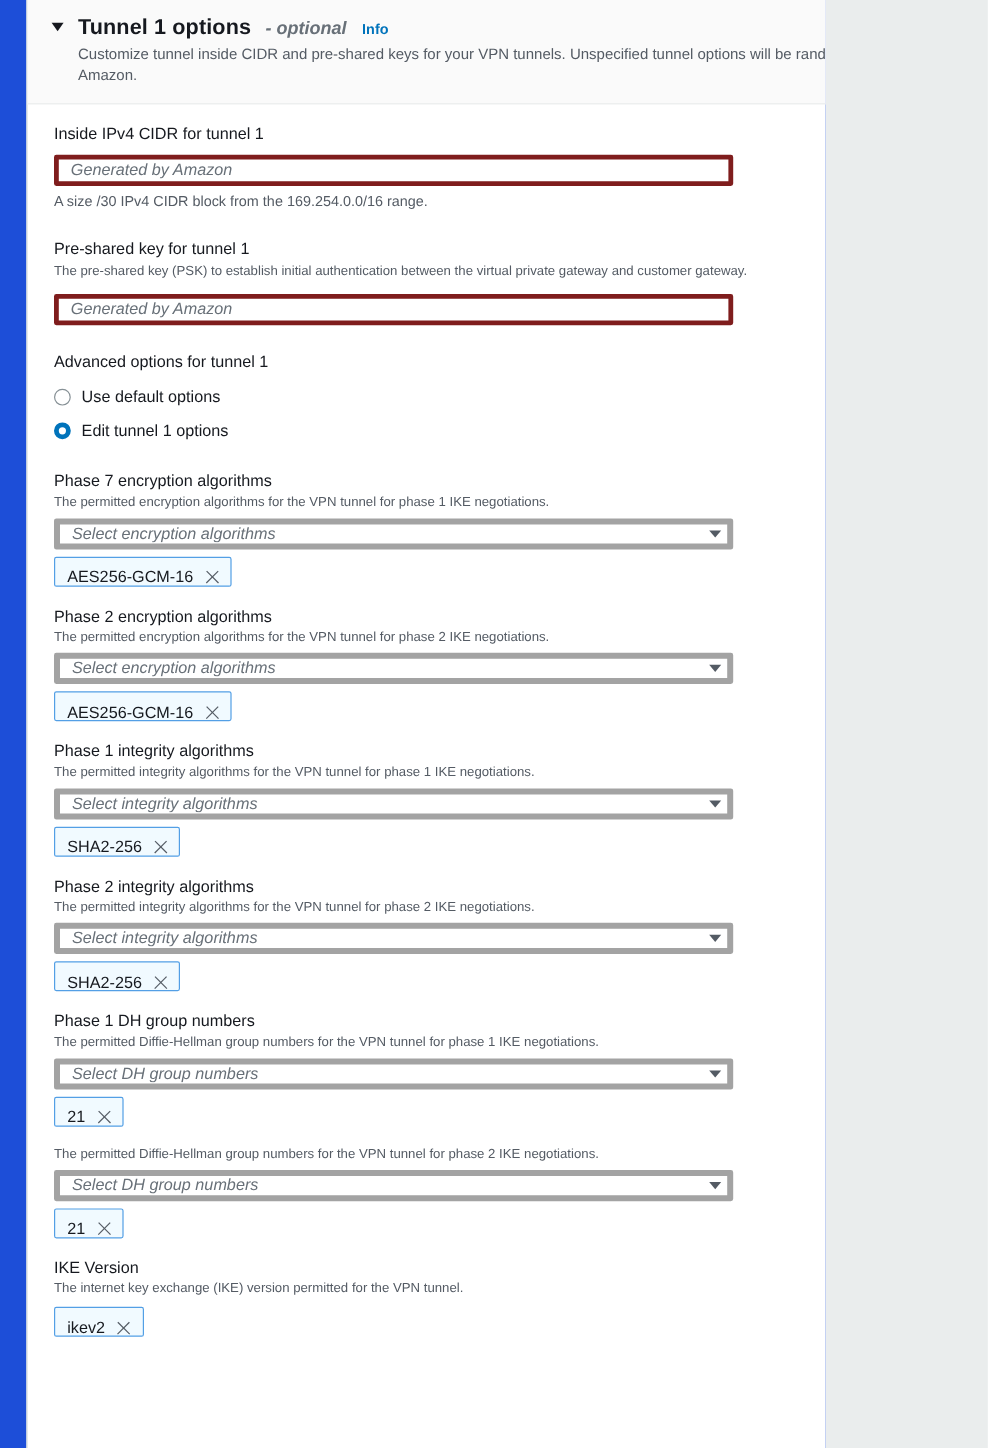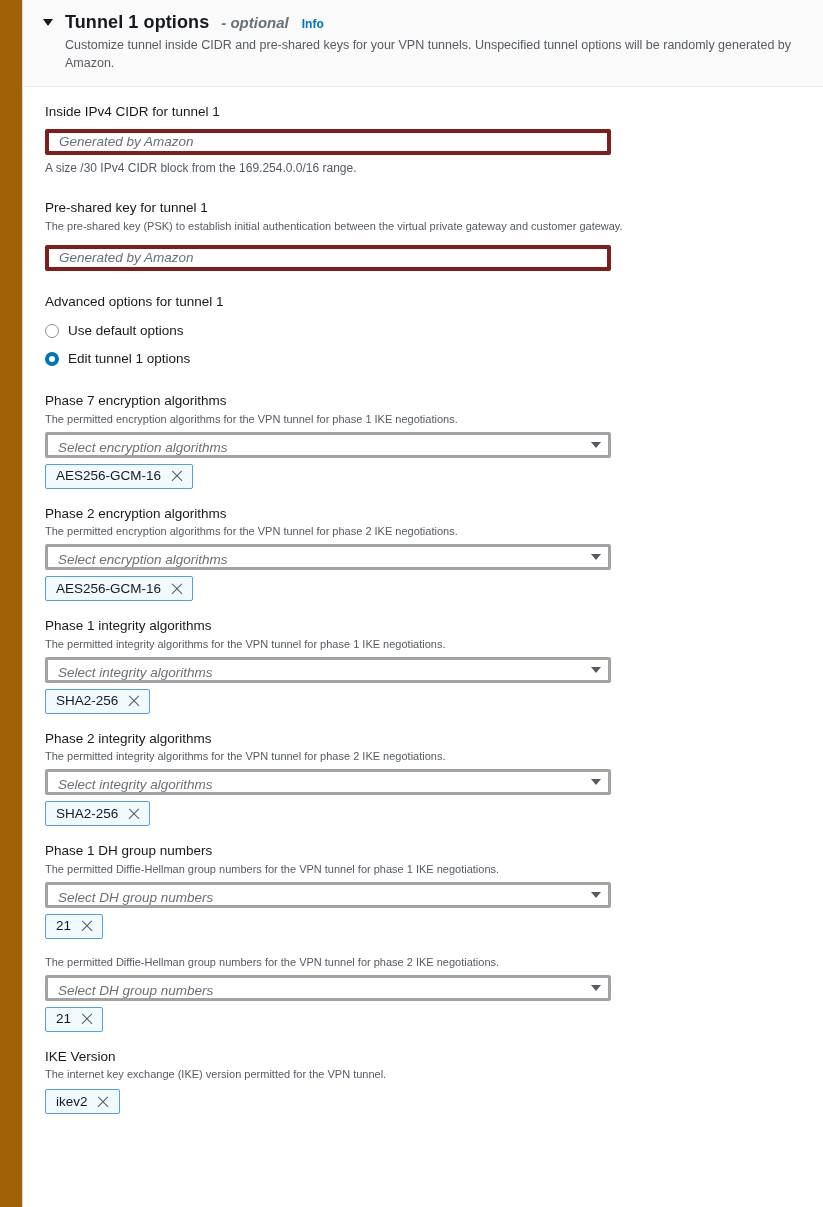--- a/index.html
+++ b/index.html
@@ -10,23 +10,23 @@
   body {
     width: 823px;
     height: 1207px;
     font-family: "Liberation Sans", sans-serif;
     color: #16191f;
     -webkit-font-smoothing: antialiased;
   }
 
   .page {
     position: relative;
-    width: 823px;
+    width: 688px;
     height: 1207px;
-    background: #a16207;
+    background: #1d4ed8;
     overflow: hidden;
   }
 
   
   .card {
     position: absolute;
     left: 22px;
     top: 0;
     width: 801px;
     min-height: 1207px;
@@ -143,27 +143,27 @@
   }
 
   .select-wrap {
     position: relative;
     width: 566px;
     height: 26px;
   }
   .select-box {
     width: 566px;
     height: 26px;
-    border: 3px solid #a3a3a3;
+    border: 5px solid #a3a3a3;
     border-radius: 2px;
     background: #ffffff;
     box-sizing: border-box;
     padding: 0 28px 0 10px;
     display: flex;
-    align-items: flex-end;
+    align-items: flex-start;
     cursor: pointer;
   }
   .select-placeholder {
     font-size: 13.5px;
     font-style: italic;
     color: #687078;
     white-space: nowrap;
     overflow: hidden;
     text-overflow: ellipsis;
   }
@@ -181,21 +181,21 @@
   }
 
   .token-row {
     display: flex;
     flex-wrap: wrap;
     gap: 6px;
     margin-top: 6px;
   }
   .token {
     display: inline-flex;
-    align-items: center;
+    align-items: flex-end;
     gap: 9px;
     height: 25px;
     padding: 0 9px 0 10px;
     border: 1px solid #539fe5;
     border-radius: 2px;
     background: #f1faff;
     box-sizing: border-box;
   }
   .token-label {
     font-size: 13.5px;

